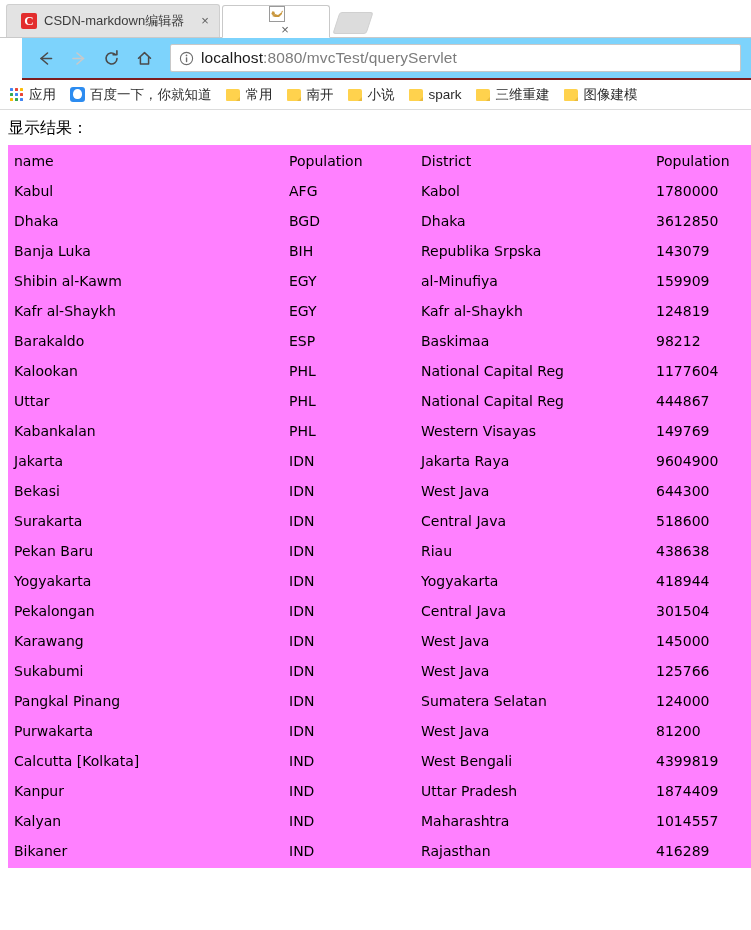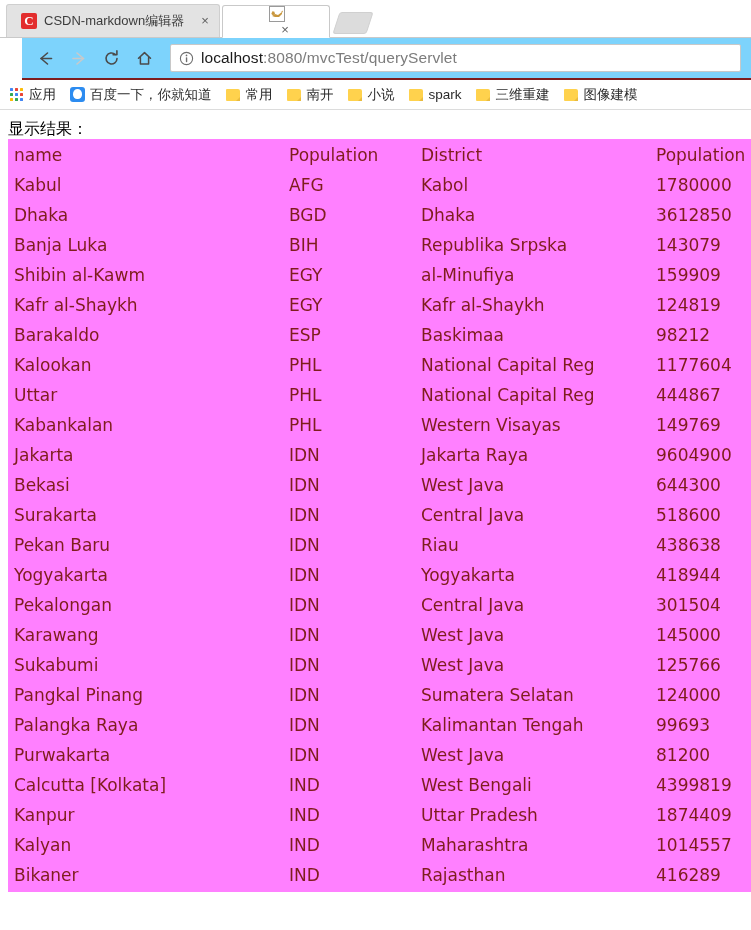--- a/index.html
+++ b/index.html
@@ -163,34 +163,35 @@
   .page {
     background:#ffffff;
     padding: 9px 0 0 8px;
     height: calc(930px - 38px - 43px - 31px);
     overflow: hidden;
     position: relative;
   }
   .result-heading {
     font-size: 16px;
     color:#000;
-    font-family: Liberation Serif, serif;
+    font-family: Liberation Mono, monospace;
+    margin-bottom: 6px;
     line-height: 20px;
   }
   .tbl-wrap {
     background: #ff80ff;
     width: 743px;
     padding: 1px 0 2px 0;
     position: relative;
   }
   table.result {
     border-collapse: collapse;
     width: 100%;
-    font-size: 17px;
-    color:#7f1d1d;
+    font-size: 14px;
+    color:#000000;
     font-family: "DejaVu Sans", "Liberation Sans", sans-serif;
   }
   table.result td, table.result th {
     text-align: left;
     font-weight: normal;
     padding: 2px 0 2px 6px;
     line-height: 26px;
     height: 30px;
     white-space: nowrap;
   }
@@ -462,26 +463,20 @@
               <td>West Java</td>
               <td>125766</td>
             </tr>
             <tr>
               <td>Pangkal Pinang</td>
               <td>IDN</td>
               <td>Sumatera Selatan</td>
               <td>124000</td>
             </tr>
             <tr>
-              <td>Palangka Raya</td>
-              <td>IDN</td>
-              <td>Kalimantan Tengah</td>
-              <td>99693</td>
-            </tr>
-            <tr>
               <td>Purwakarta</td>
               <td>IDN</td>
               <td>West Java</td>
               <td>81200</td>
             </tr>
             <tr>
               <td>Calcutta [Kolkata]</td>
               <td>IND</td>
               <td>West Bengali</td>
               <td>4399819</td>

